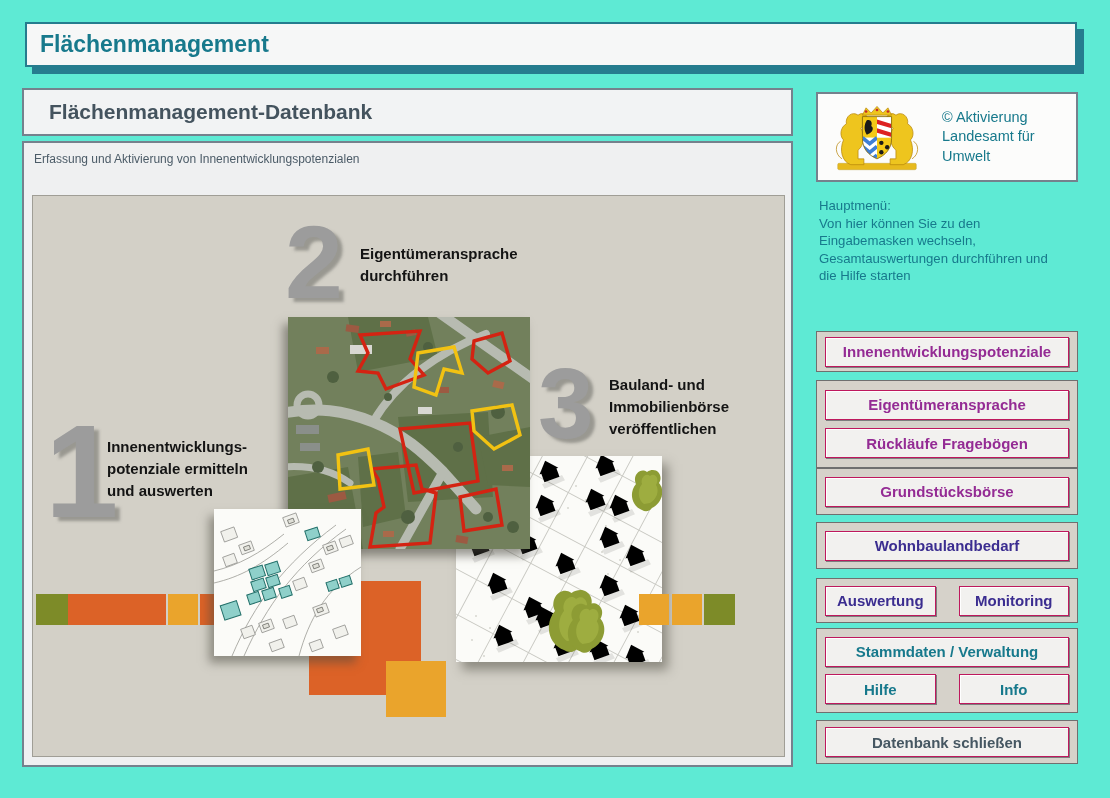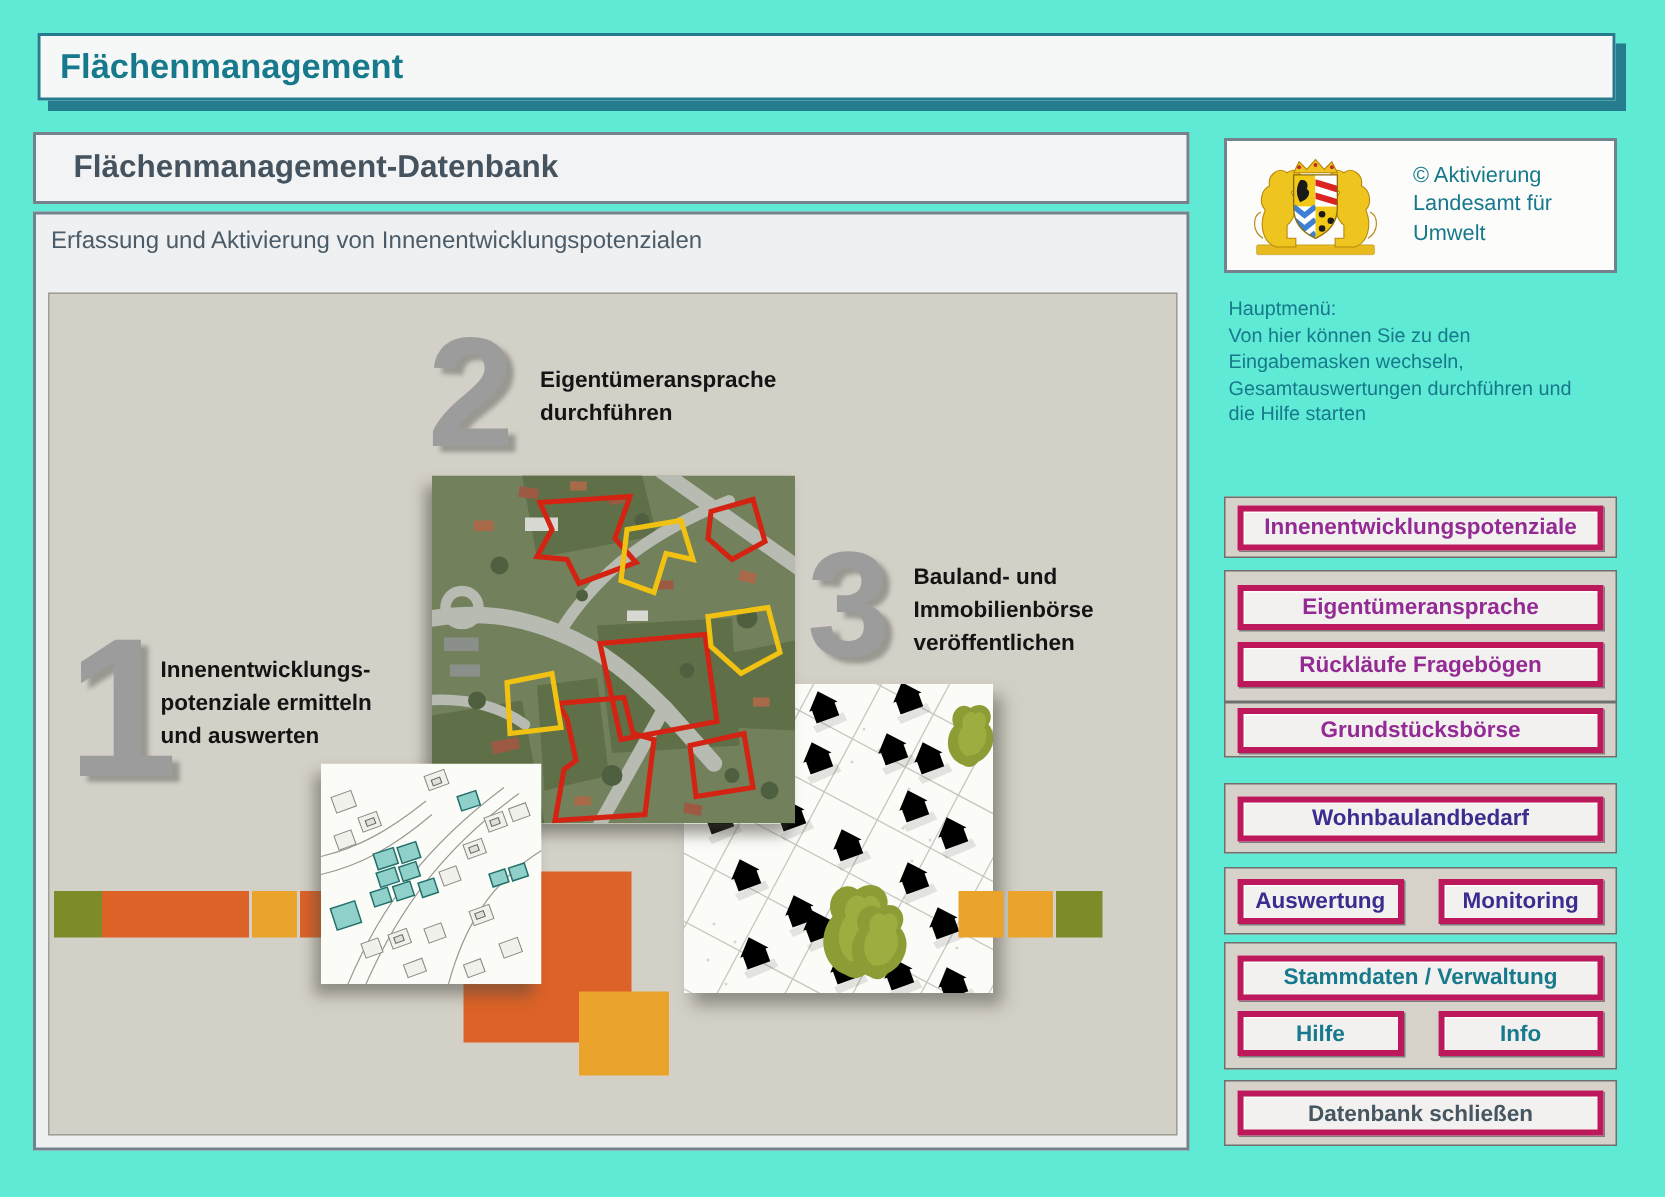--- a/index.html
+++ b/index.html
@@ -25,21 +25,21 @@
             display:flex;align-items:center;padding:0 8px;}
   .credit{margin-left:14px;color:#17798c;font-size:14.5px;line-height:1.32;}
 
   
   .menu-info{position:absolute;left:819px;top:197px;width:262px;
              color:#17798c;font-size:13.2px;line-height:1.33;}
 
   
   .main-box{position:absolute;left:22px;top:141px;width:771px;height:626px;
             background:#eff0f1;border:2px solid #75818d;}
-  .main-title{position:absolute;left:10px;top:9px;font-size:16px;color:#4b5b67;}
+  .main-title{position:absolute;left:10px;top:9px;font-size:12px;color:#4b5b67;}
   .canvas{position:absolute;left:8px;top:52px;width:753px;height:562px;
           background:#d3d0c7;border:1px solid #a09e96;}
 
   
   .sq{position:absolute;}
   .olive{background:#7d8b28;} .orange{background:#dc6227;} .amber{background:#eaa42c;}
 
   
   .stepnum{position:absolute;font-weight:bold;color:#9c9c9c;line-height:1;z-index:6;
            text-shadow:5px 4px 3px rgba(105,105,100,0.55);}
@@ -54,30 +54,30 @@
               box-shadow:-5px 7px 9px rgba(75,73,63,0.5);}
   .img-houses{left:423px;top:260px;width:206px;height:206px;z-index:2;
               box-shadow:6px 8px 10px rgba(75,73,63,0.5);}
   .img svg{display:block;width:100%;height:100%;}
 
   
   .group{position:absolute;left:816px;width:262px;background:#d6d2ca;
          border:1px solid #6f6f6f;display:flex;flex-direction:column;
          justify-content:space-evenly;padding:0 8px;}
   .row{display:flex;gap:23px;}
-  .btn{height:30px;width:100%;background:#f2f1ef;border:4px solid #be185d;
+  .btn{height:30px;width:100%;background:#f2f1ef;border:1px solid #be185d;
        box-shadow:inset 1px 1px 0 #ffffff,1px 1px 0 #7d7d7d;
        font-family:"Liberation Sans",sans-serif;font-size:15px;font-weight:bold;
        cursor:pointer;padding:0 4px;white-space:nowrap;}
   .row .btn{flex:1;}
   .t-purple{color:#942b94;} .t-indigo{color:#3b2d90;}
   .t-teal{color:#17798c;} .t-slate{color:#465762;}
 
   .g1{top:331px;height:41px;} .g2{top:380px;height:88px;}
-  .g3{top:468px;height:37px;} .g4{top:522px;height:47px;}
+  .g3{top:468px;height:47px;} .g4{top:522px;height:47px;}
   .g5{top:578px;height:45px;} .g6{top:628px;height:85px;}
   .g7{top:720px;height:44px;}
 </style>
 </head>
 <body>
 
 <div class="page">
 
   <div class="header1">
     <span class="app-title">Flächenmanagement</span>

